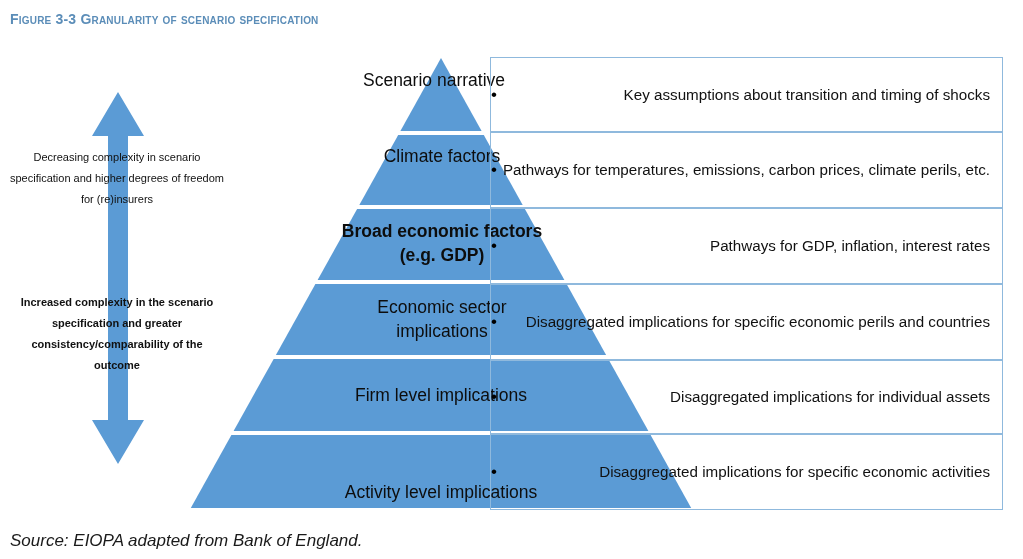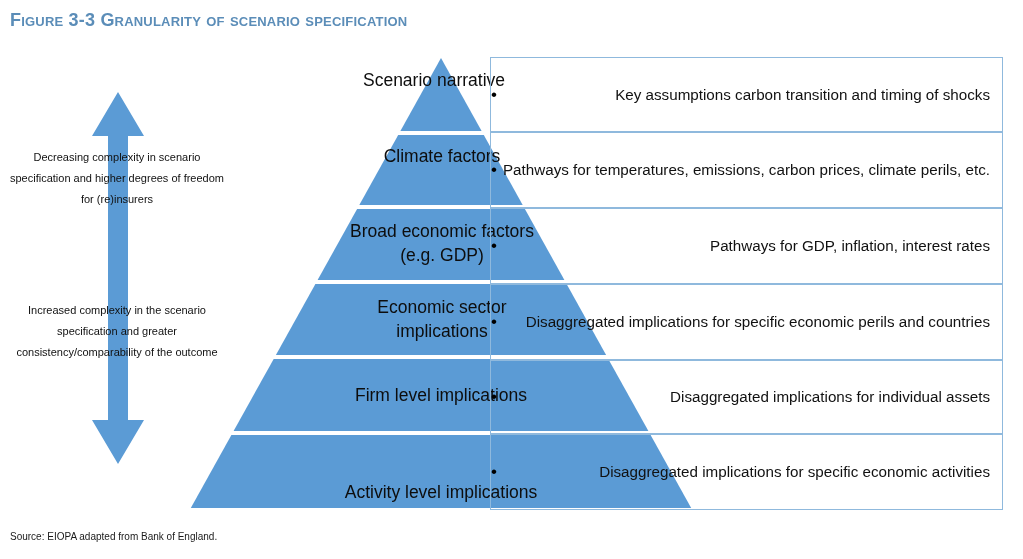--- a/index.html
+++ b/index.html
@@ -24,29 +24,30 @@
     width: 700px;
     font-family: "Liberation Sans", sans-serif;
     font-size: 16px;
     font-weight: bold;
     color: #5B8DB8;
     letter-spacing: 0.2px;
     white-space: nowrap;
   }
   #figure-title .tl-small {
     font-variant: small-caps;
-    font-size: 18px;
+    font-size: 14px;
   }
 
   
   #source-note {
     position: absolute;
     left: 10px;
     top: 531px;
-    font-size: 10px;
+    font-size: 17px;
+    font-style: italic;
     color: #1a1a1a;
     white-space: nowrap;
   }
 
   
   #arrow-wrap {
     position: absolute;
     left: 86px;
     top: 88px;
     width: 64px;
@@ -57,21 +58,21 @@
   .side-caption {
     position: absolute;
     width: 216px;
     left: 9px;
     text-align: center;
     font-size: 11px;
     line-height: 21px;
     color: #111111;
   }
   #caption-top { top: 147px; }
-  #caption-bottom { top: 300px; }
+  #caption-bottom { top: 292px; font-weight: bold; }
 
   
   #pyramid {
     position: absolute;
     left: 0;
     top: 0;
     width: 1023px;
     height: 559px;
     pointer-events: none;
   }
@@ -152,30 +153,30 @@
     <polygon points="315.4,284 566.6,284 606.1,355 275.9,355" fill="#5B9BD5"></polygon>
 
     <polygon points="273.7,359 608.3,359 648.4,431 233.6,431" fill="#5B9BD5"></polygon>
 
     <polygon points="231.4,435 650.6,435 691.2,508 190.8,508" fill="#5B9BD5"></polygon>
   </svg>
 </div>
 
 <div class="tier-label" style="left:354px; top:68px; width:160px;">Scenario narrative</div>
 <div class="tier-label" style="left:362px; top:144px; width:160px;">Climate factors</div>
-<div class="tier-label" style="left:338px; top:219px; width:208px;">Broad economic factors (e.g. GDP)</div>
+<div class="tier-label" style="left:338px; top:219px; width:208px;font-weight:bold;">Broad economic factors (e.g. GDP)</div>
 <div class="tier-label" style="left:333px; top:295px; width:218px;">Economic sector implications</div>
 <div class="tier-label" style="left:301px; top:383px; width:280px;">Firm level implications</div>
 <div class="tier-label" style="left:281px; top:480px; width:320px;">Activity level implications</div>
 
 <div id="bullet-stack">
   <div class="bullet-box" style="top:0px; height:75px;">
     <div class="bullet-inner">
       <span class="bullet-dot">•</span>
-      <span class="bullet-text">Key assumptions carbon transition and timing of shocks</span>
+      <span class="bullet-text">Key assumptions about transition and timing of shocks</span>
     </div>
   </div>
   <div class="bullet-box" style="top:75px; height:76px;">
     <div class="bullet-inner">
       <span class="bullet-dot">•</span>
       <span class="bullet-text">Pathways for temperatures, emissions, carbon prices, climate perils, etc.</span>
     </div>
   </div>
   <div class="bullet-box" style="top:151px; height:76px;">
     <div class="bullet-inner">

